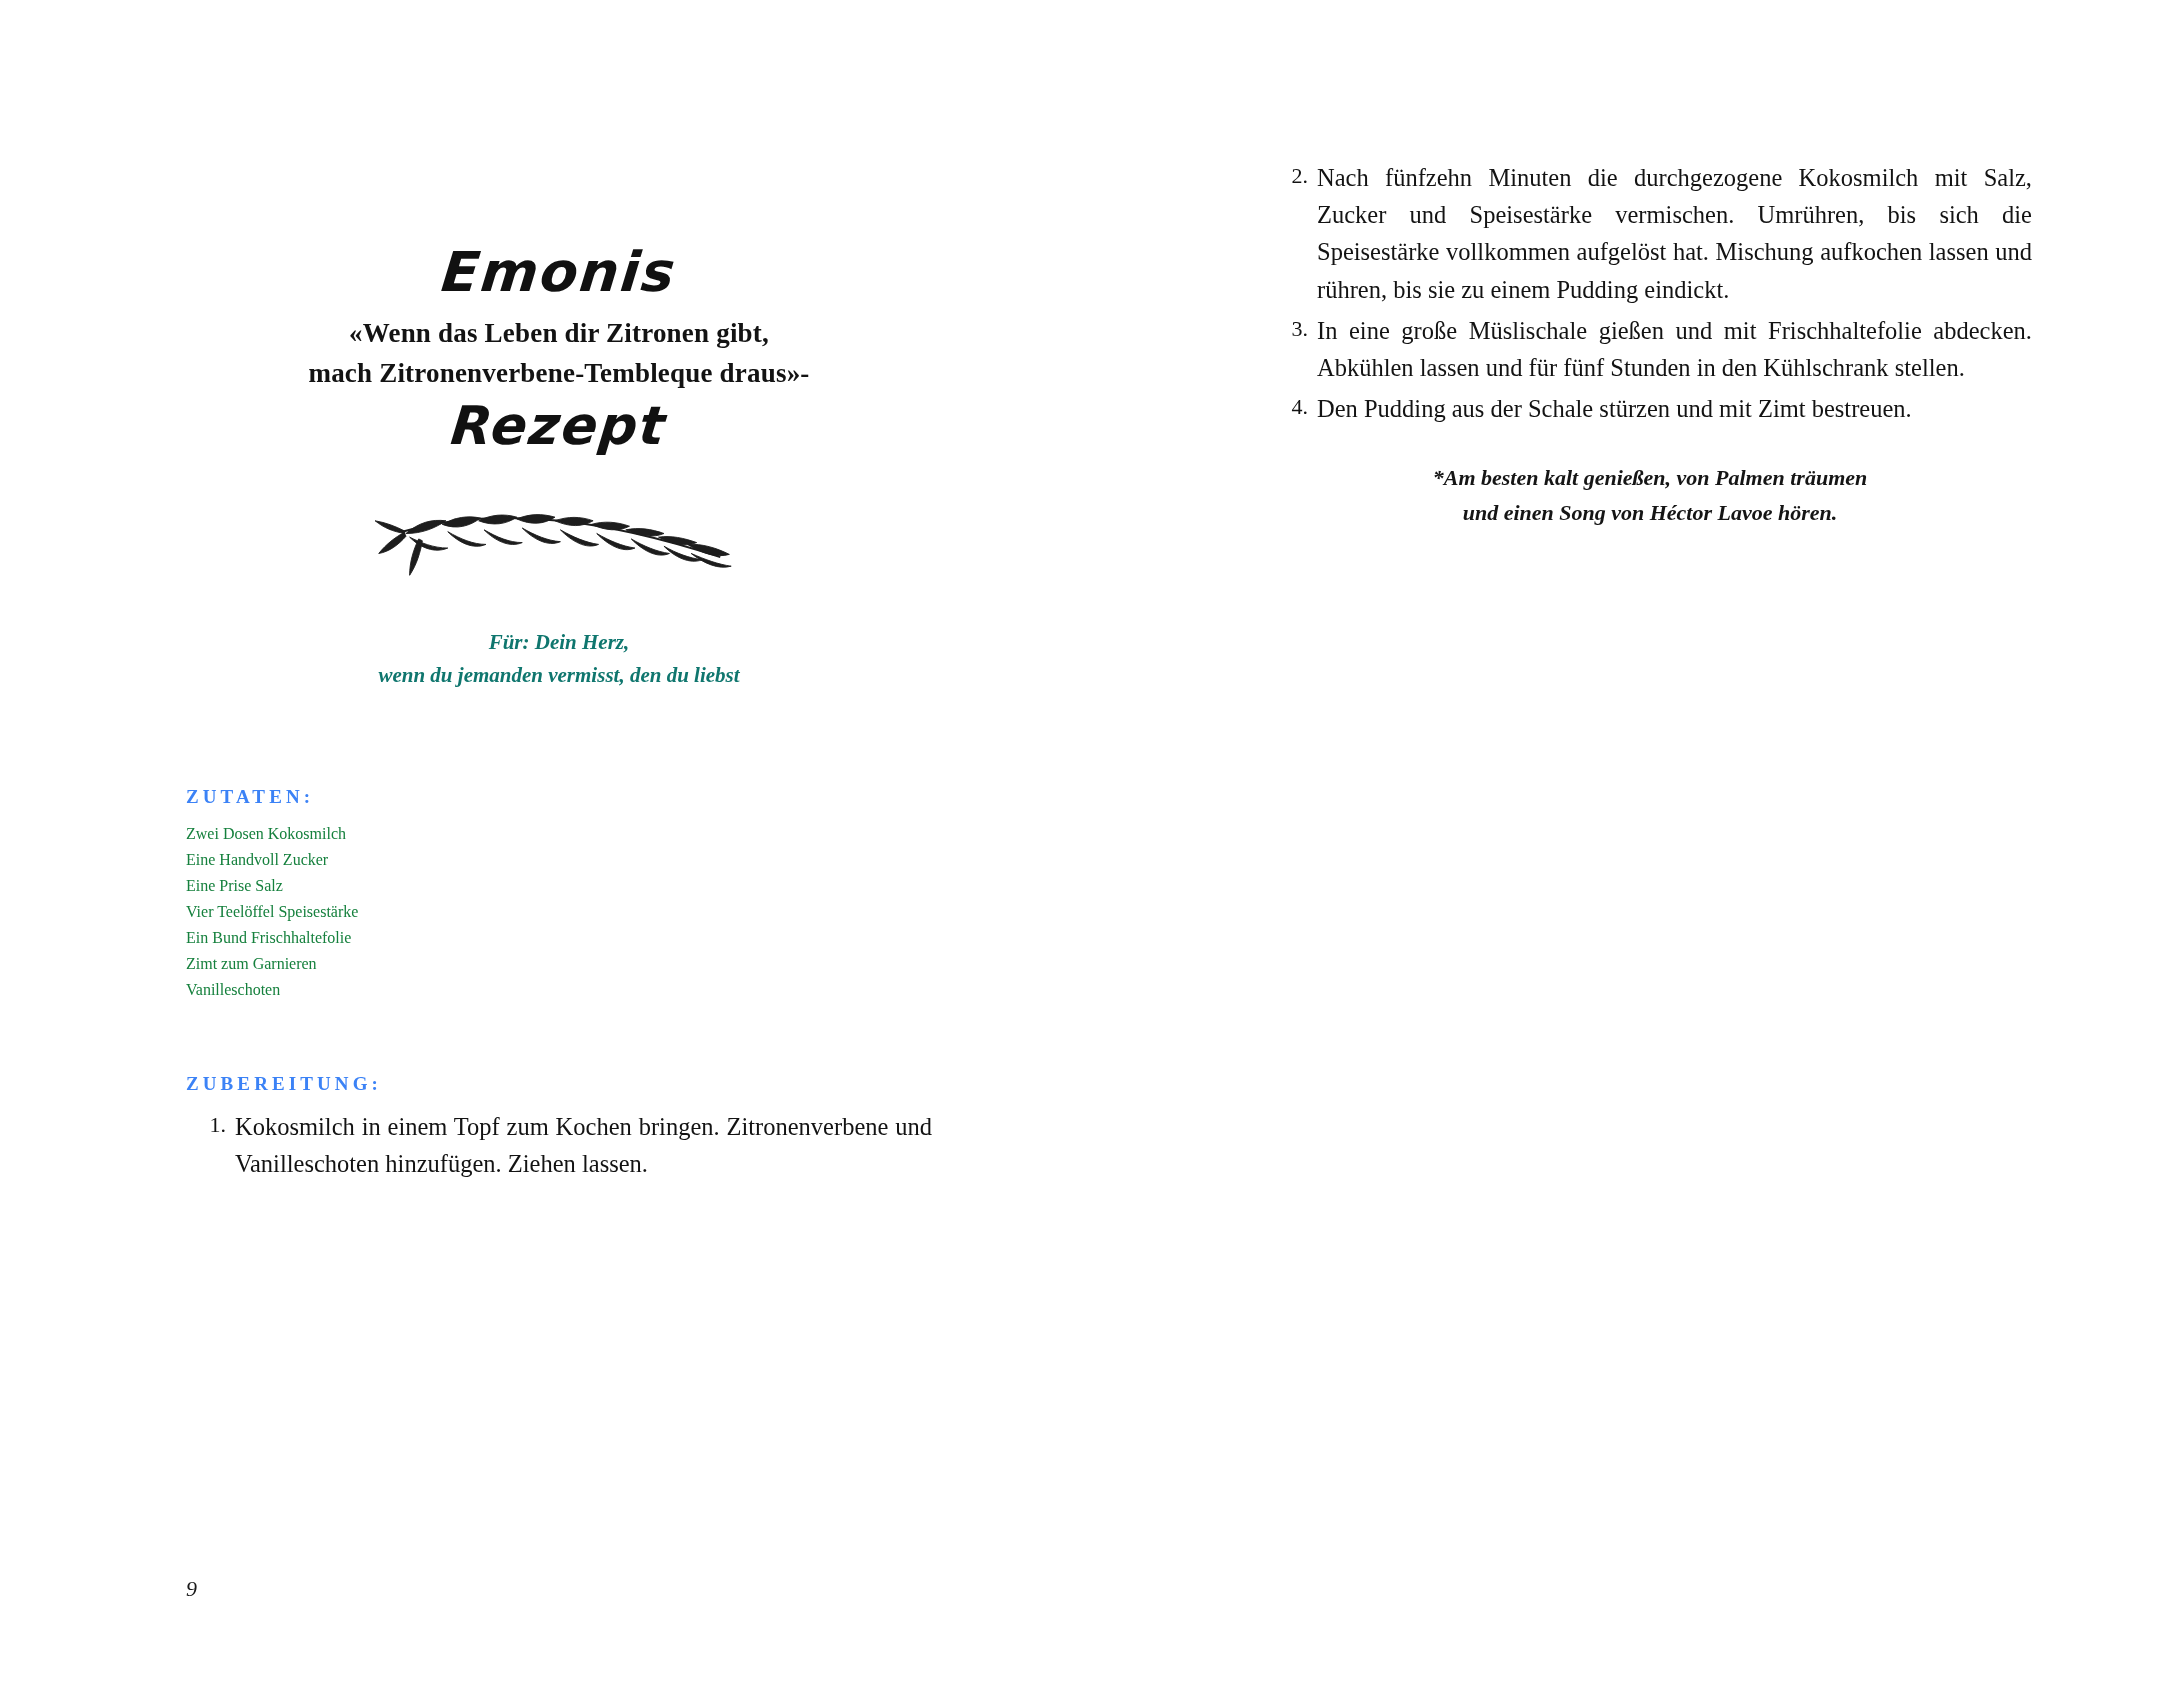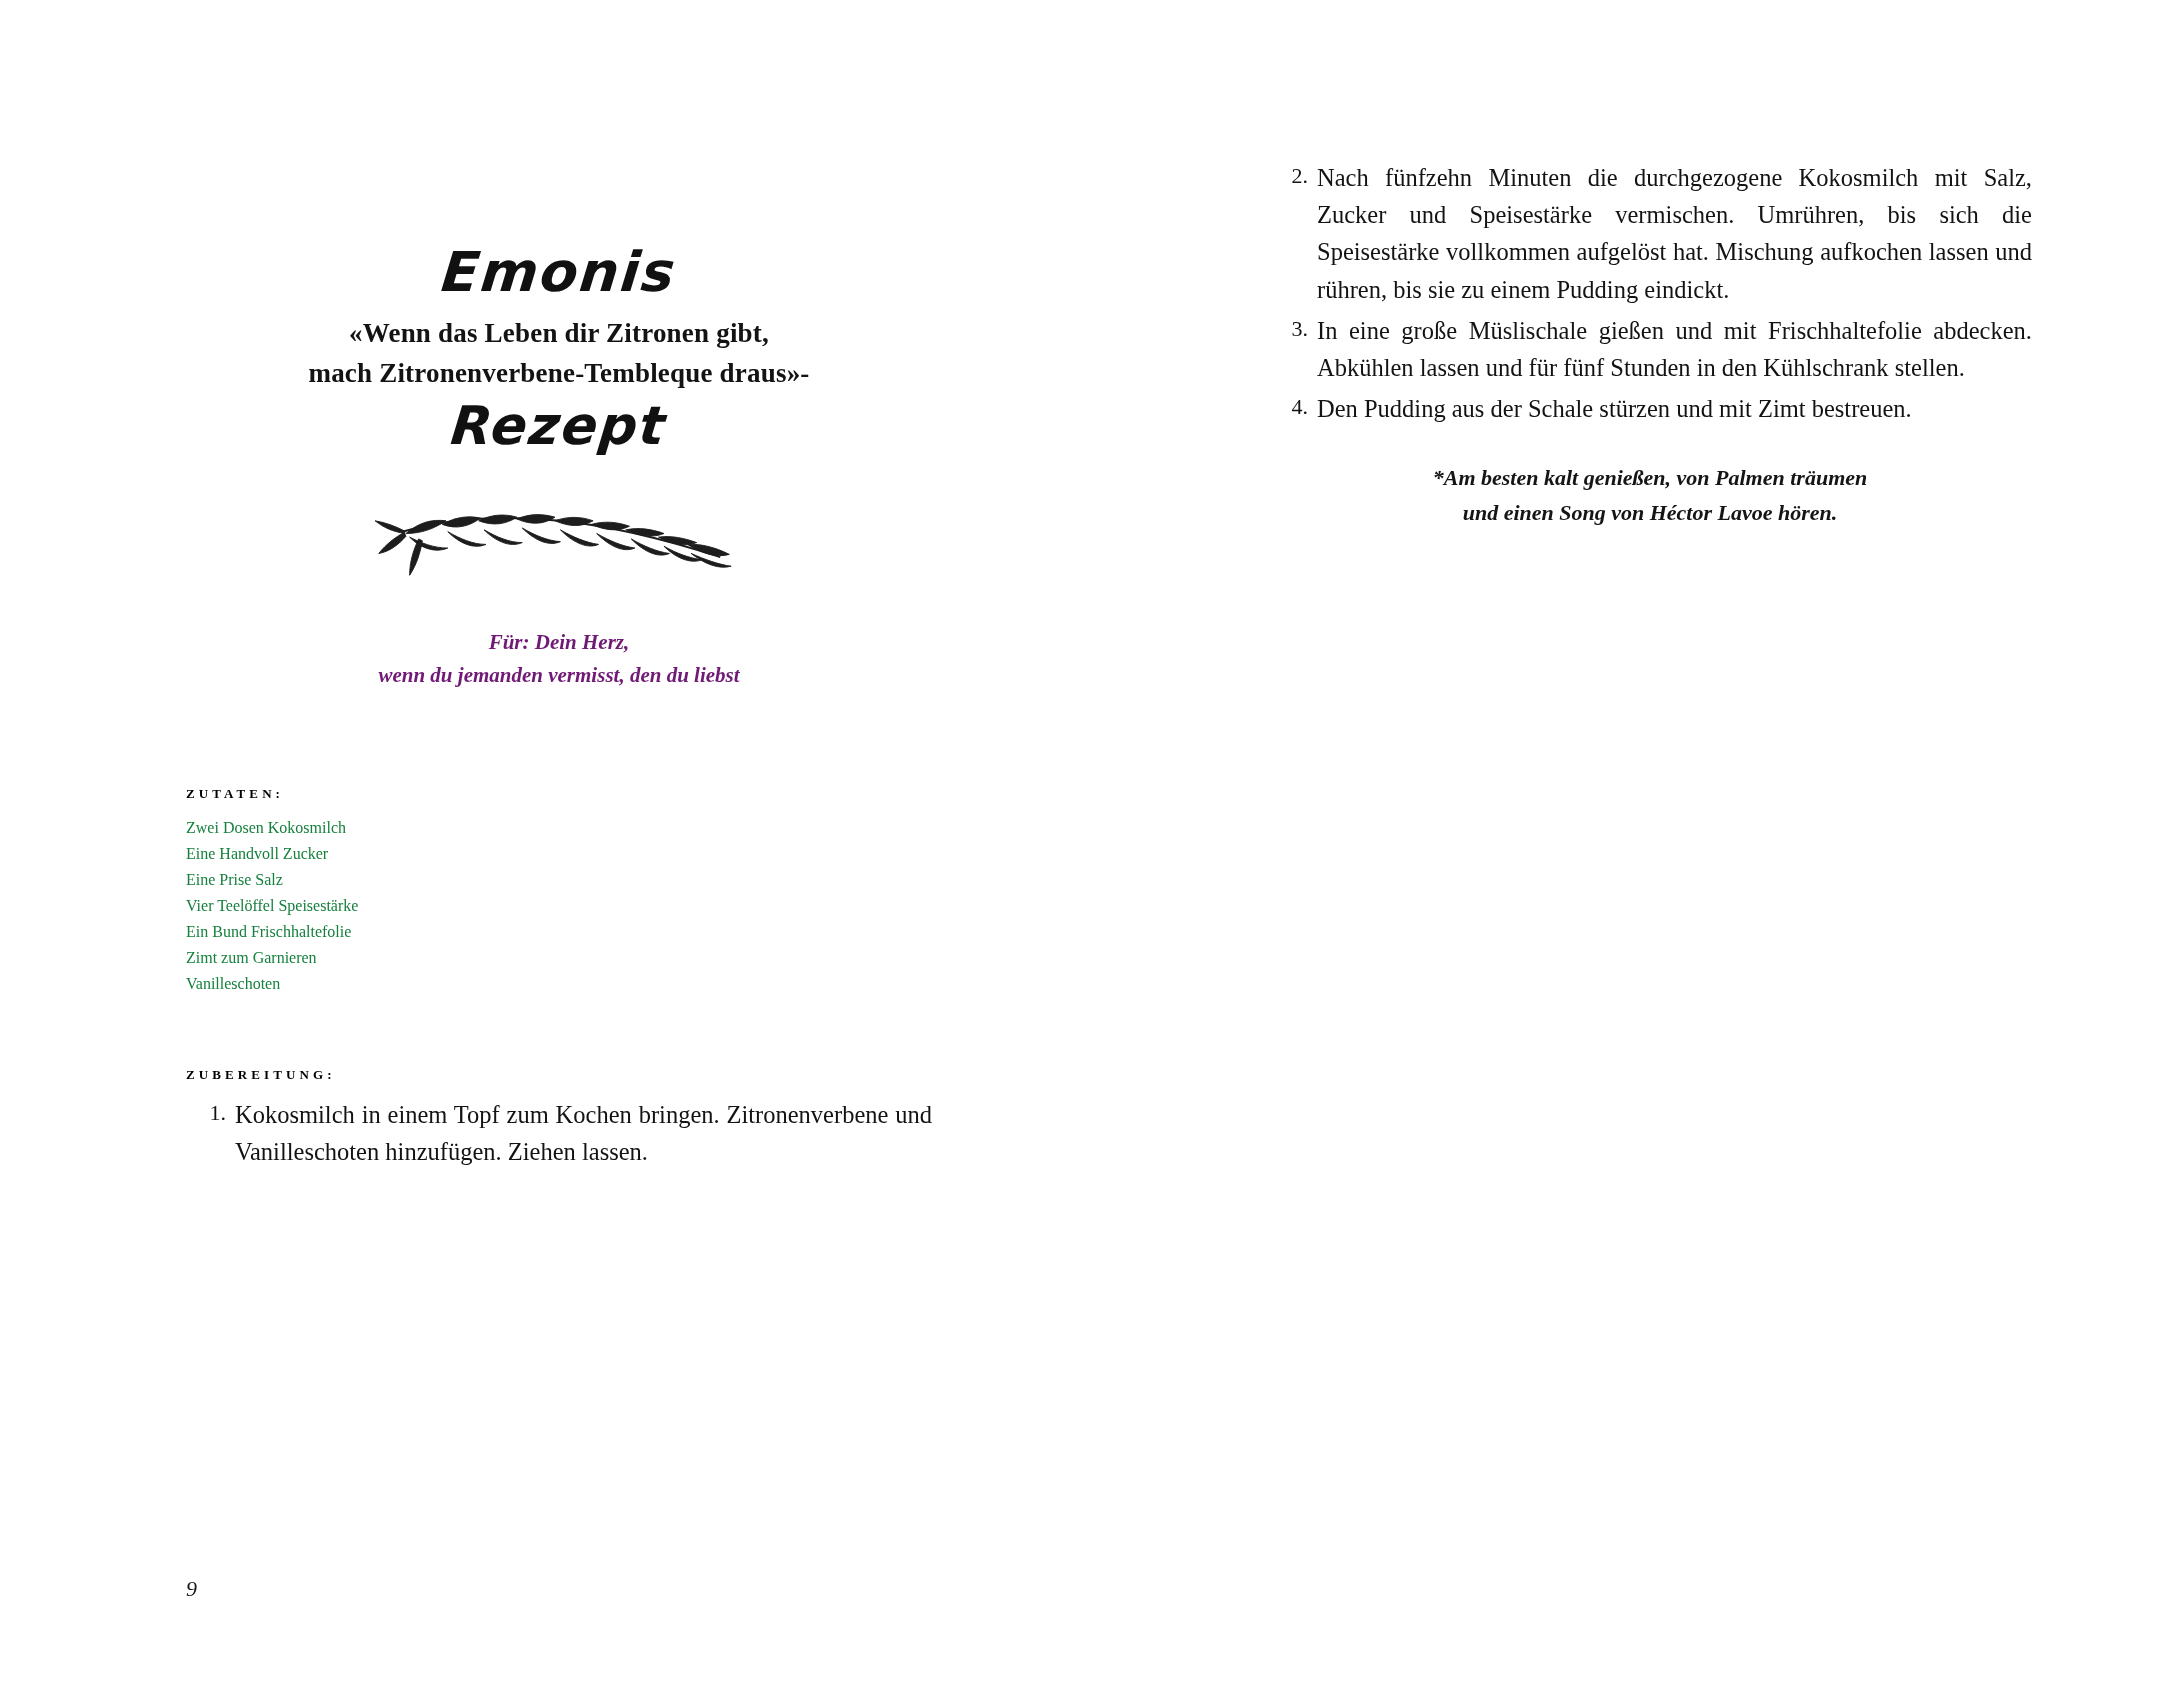--- a/index.html
+++ b/index.html
@@ -76,31 +76,31 @@
     display: block;
   }
 
   .dedication {
     text-align: center;
     font-style: italic;
     font-weight: 700;
     font-size: 21px;
     line-height: 1.55;
     margin-top: 38px;
-    color: #701a75;
+    color: #0f766e;
   }
 
   .section-head {
     font-family: "Liberation Serif", serif;
     font-weight: 700;
-    font-size: 13px;
+    font-size: 19px;
     letter-spacing: 4.1px;
     margin-top: 95px;
     margin-bottom: 12.7px;
-    color: #000000;
+    color: #3b82f6;
   }
   .section-head.second { margin-top: 71px; }
 
   .ingredient-list {
     list-style: none;
     margin: 0;
     padding: 0;
   }
   .ingredient-list li {
     font-size: 16px;

